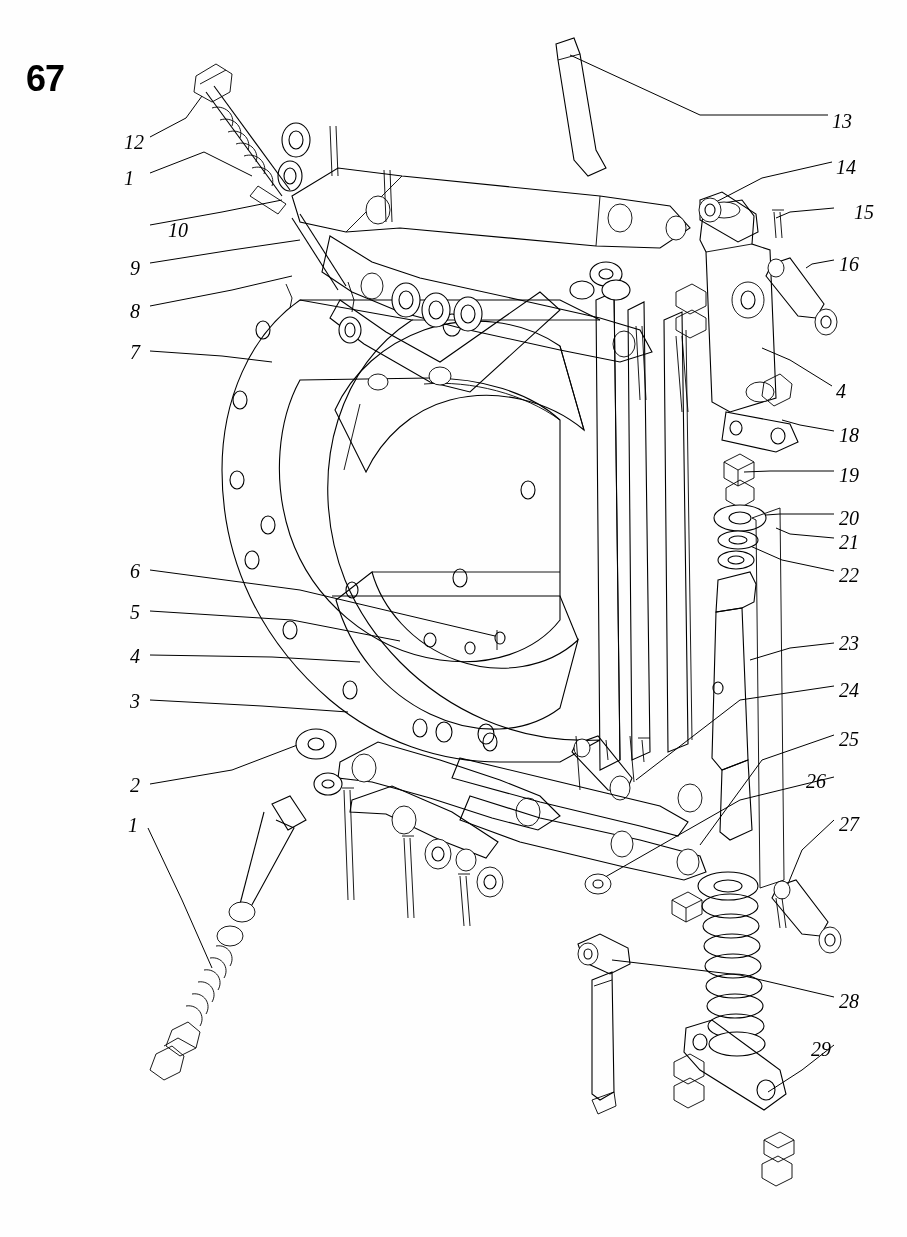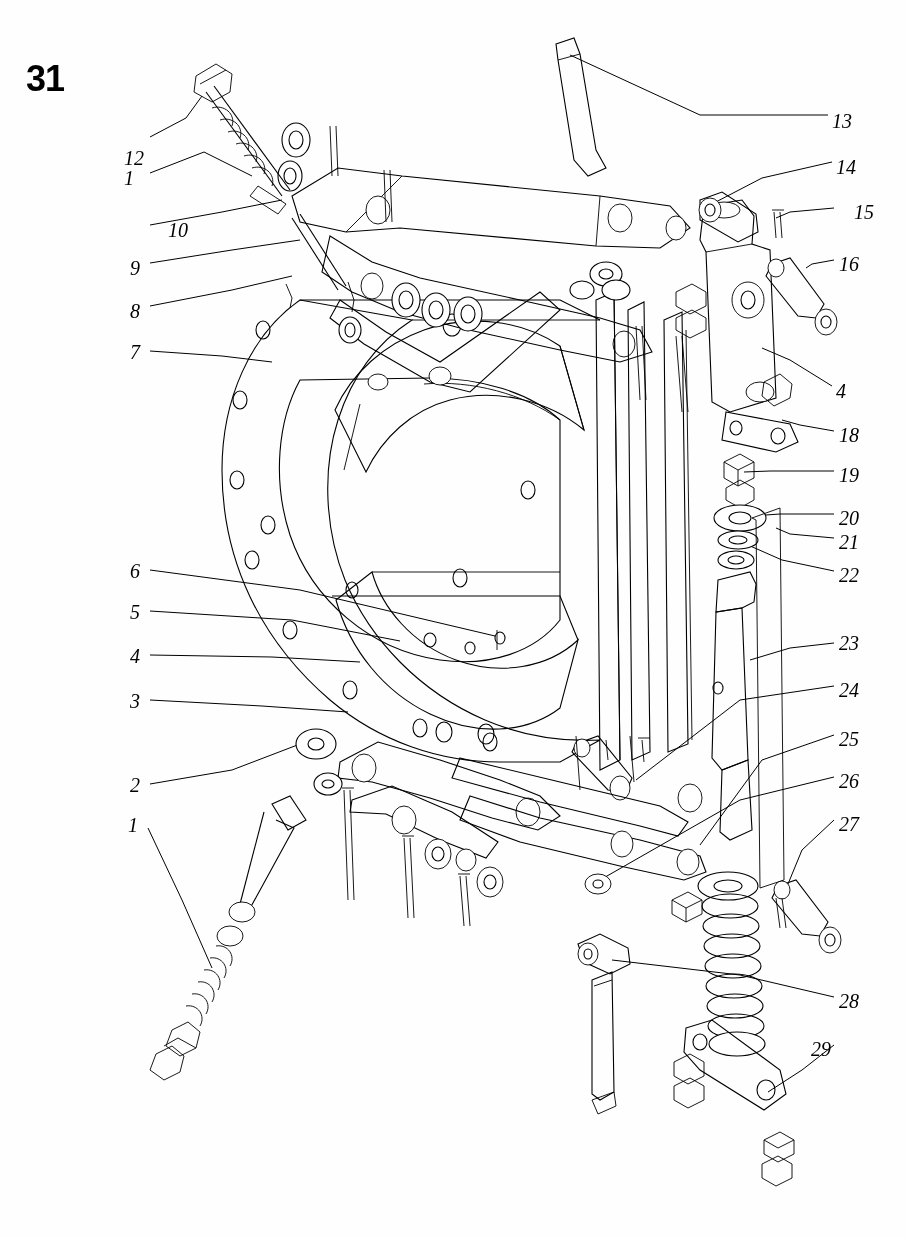--- a/index.html
+++ b/index.html
@@ -50,21 +50,21 @@
   .leader { stroke: #000; stroke-width: 1; fill: none; }
   .wh { fill: #ffffff; stroke: #000; stroke-width: 1.1; }
   .wh2 { fill: #ffffff; stroke: #000; stroke-width: 0.9; }
   .nofill { fill: none; stroke: #000; stroke-width: 1.1; }
 </style>
 </head>
 <body>
 
 <div id="page">
 
-  <div id="page-number">31</div>
+  <div id="page-number">67</div>
 
   <svg id="drawing" viewBox="0 0 907 1237" xmlns="http://www.w3.org/2000/svg">
 
     <g>
       <path class="leader" d="M828 115 L700 115 L570 55"></path>
       <path class="leader" d="M832 162 L762 178 L712 204"></path>
       <path class="leader" d="M834 208 L790 212 L776 218"></path>
       <path class="leader" d="M834 260 L812 264 L806 268"></path>
       <path class="leader" d="M832 386 L790 360 L762 348"></path>
       <path class="leader" d="M834 431 L800 425 L782 420"></path>
@@ -401,26 +401,26 @@
   <div class="callout right" style="left:839px; top:253px;">16</div>
   <div class="callout right" style="left:836px; top:380px;">4</div>
   <div class="callout right" style="left:839px; top:424px;">18</div>
   <div class="callout right" style="left:839px; top:464px;">19</div>
   <div class="callout right" style="left:839px; top:507px;">20</div>
   <div class="callout right" style="left:839px; top:531px;">21</div>
   <div class="callout right" style="left:839px; top:564px;">22</div>
   <div class="callout right" style="left:839px; top:632px;">23</div>
   <div class="callout right" style="left:839px; top:679px;">24</div>
   <div class="callout right" style="left:839px; top:728px;">25</div>
-  <div class="callout right" style="left:839px; top:770px;">26</div>
+  <div class="callout right" style="left:806px; top:770px;">26</div>
   <div class="callout right" style="left:839px; top:813px;">27</div>
   <div class="callout right" style="left:839px; top:990px;">28</div>
   <div class="callout right" style="left:811px; top:1038px;">29</div>
 
-  <div class="callout left" style="left:124px; top:131px;margin-top:16px;">12</div>
+  <div class="callout left" style="left:124px; top:131px;">12</div>
   <div class="callout left" style="left:124px; top:167px;">1</div>
   <div class="callout left" style="left:124px; top:219px;margin-left:44px;">10</div>
   <div class="callout left" style="left:130px; top:257px;">9</div>
   <div class="callout left" style="left:130px; top:300px;">8</div>
   <div class="callout left" style="left:130px; top:341px;">7</div>
   <div class="callout left" style="left:130px; top:560px;">6</div>
   <div class="callout left" style="left:130px; top:601px;">5</div>
   <div class="callout left" style="left:130px; top:645px;">4</div>
   <div class="callout left" style="left:130px; top:690px;">3</div>
   <div class="callout left" style="left:130px; top:774px;">2</div>

